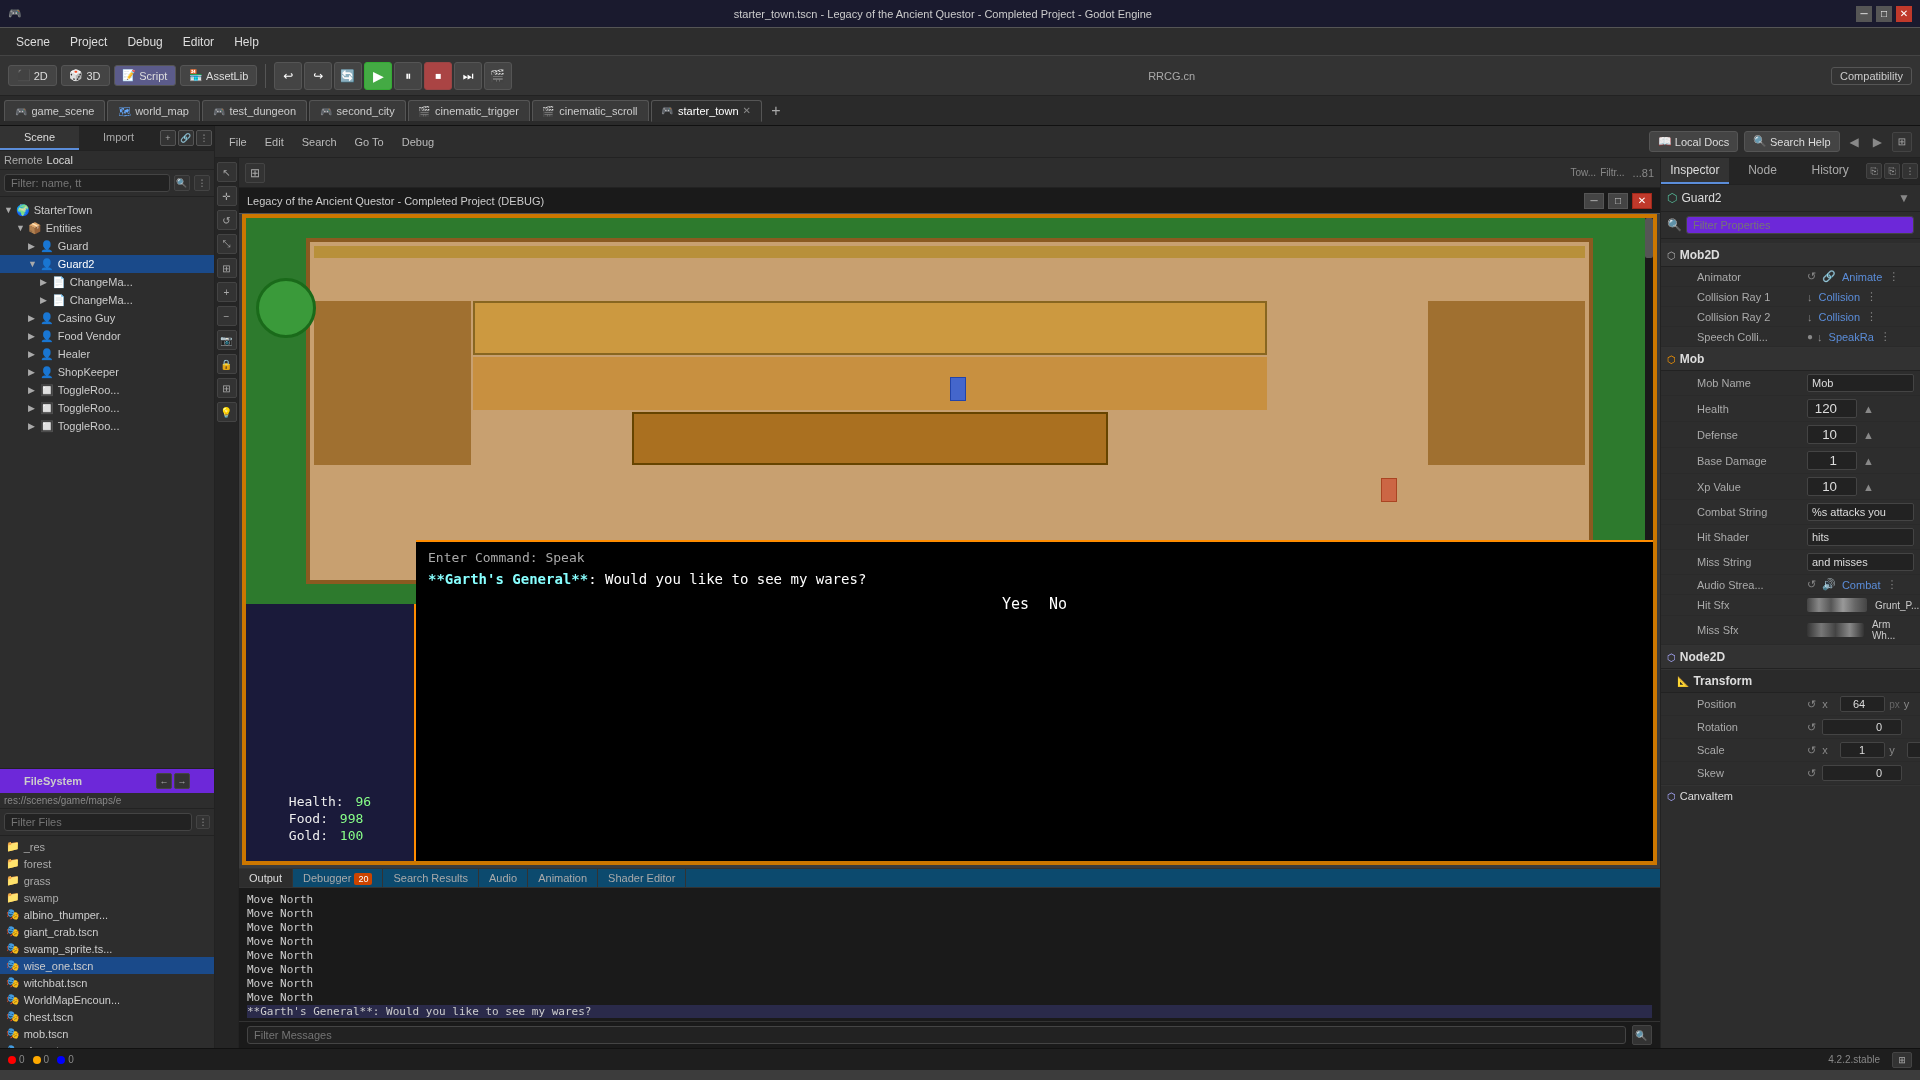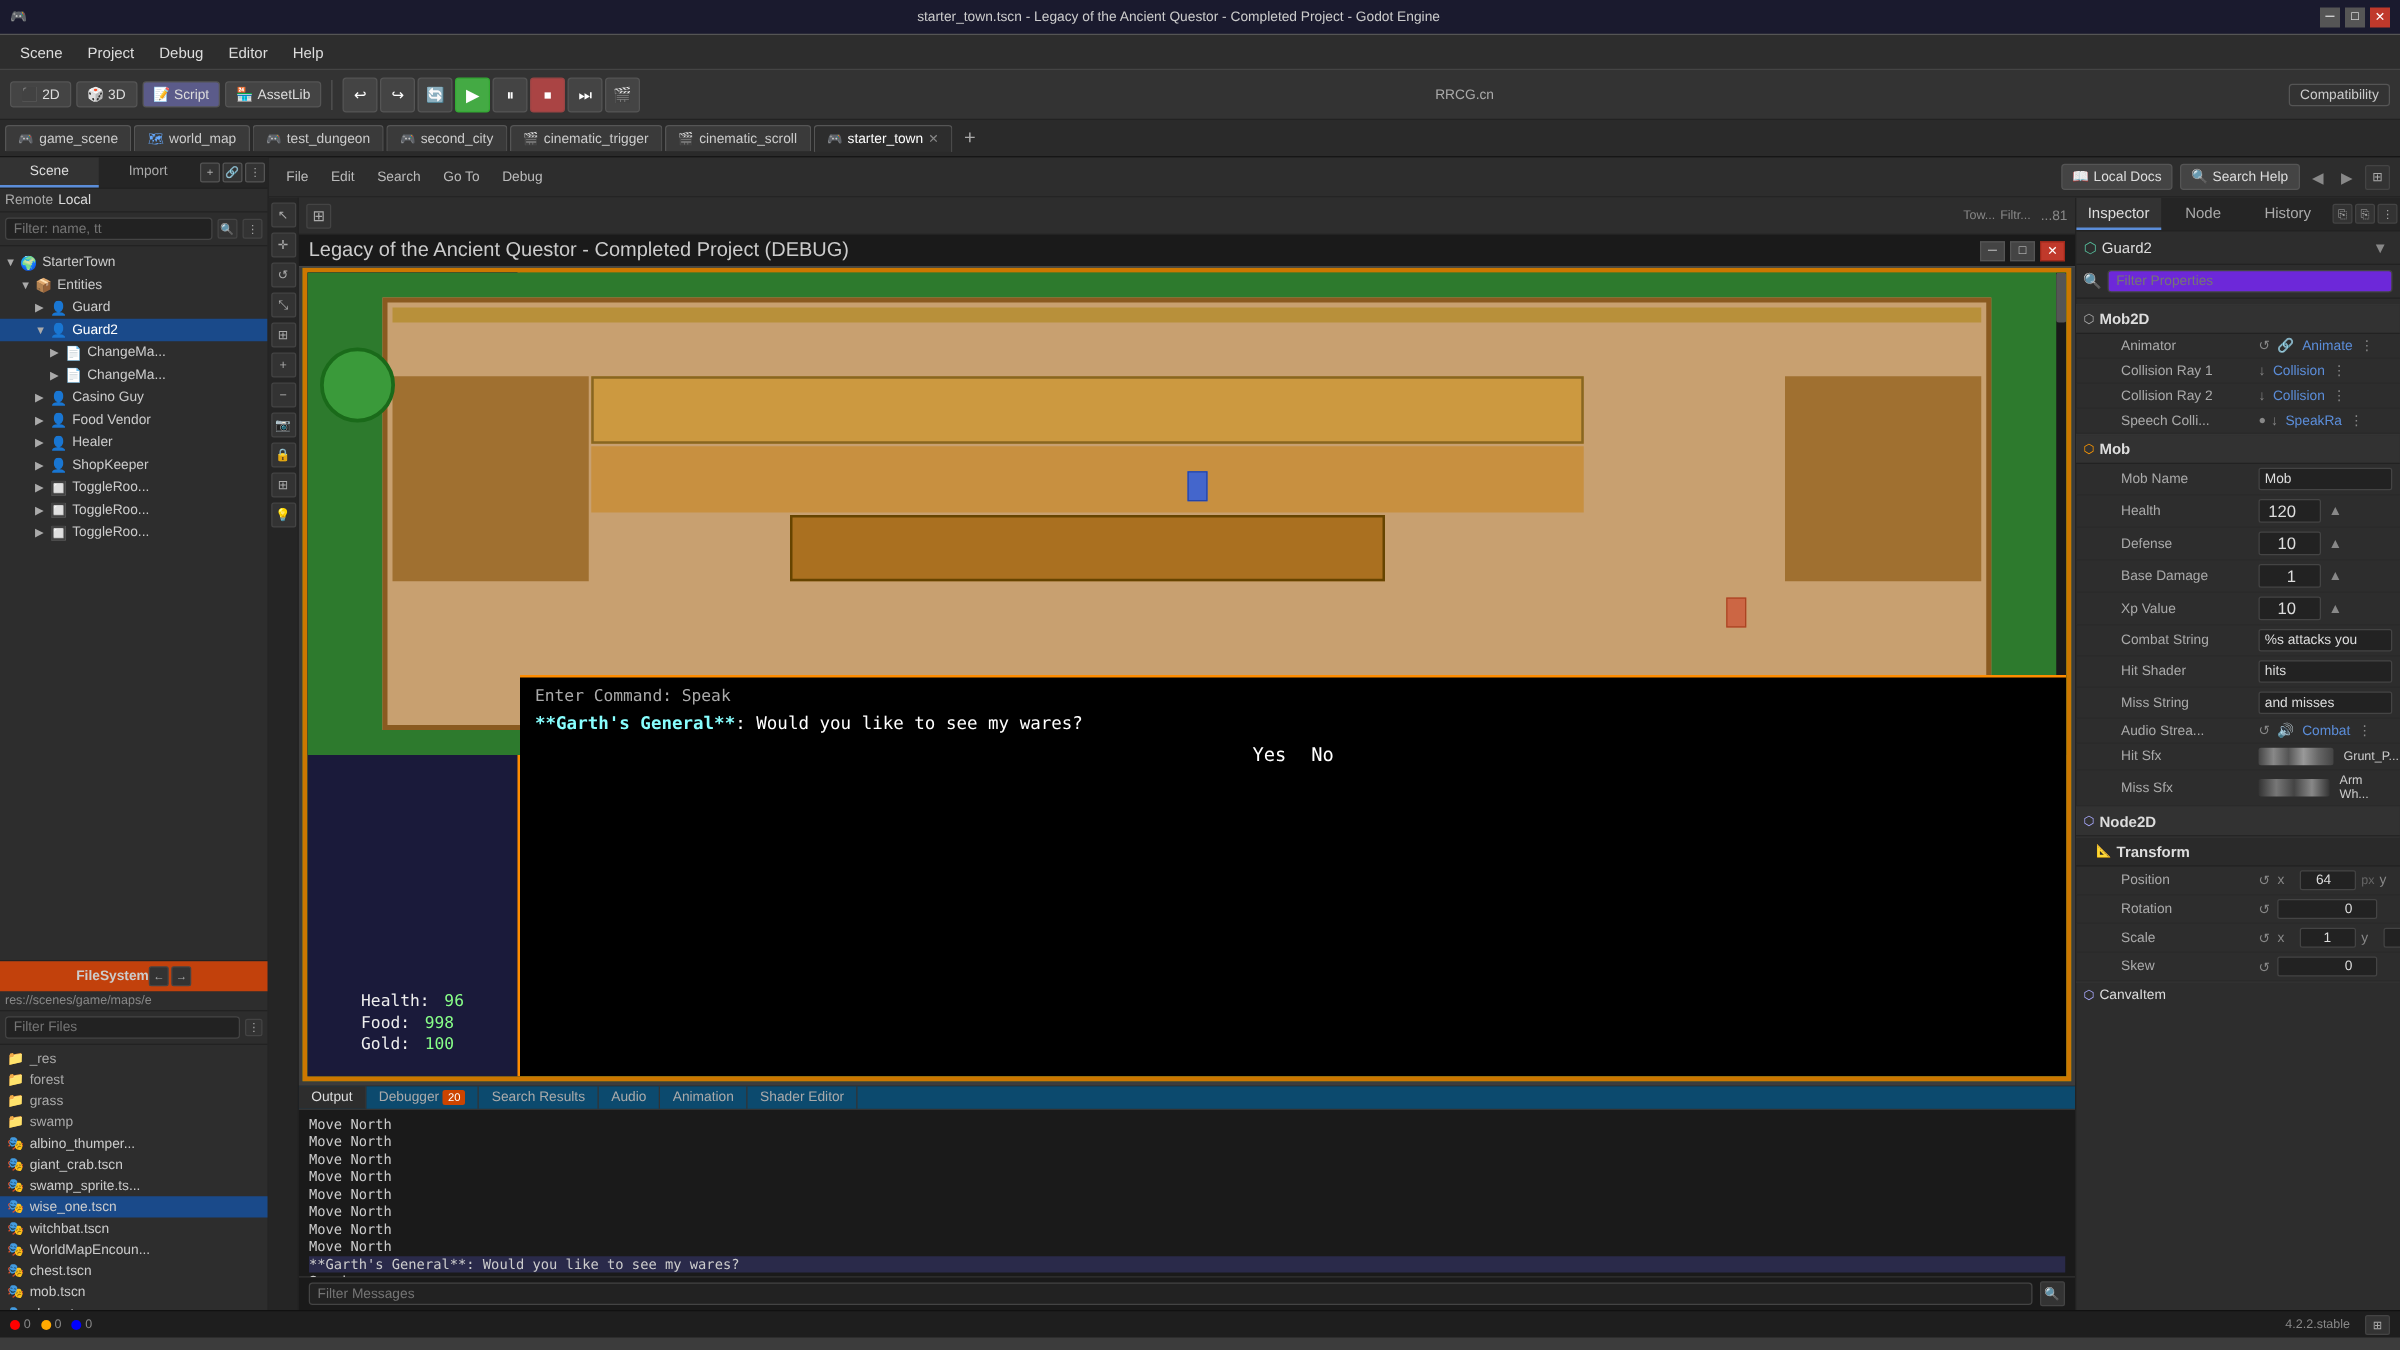--- a/index.html
+++ b/index.html
@@ -59,21 +59,21 @@
     .tree-label { flex: 1; }
     .tree-actions { display: flex; gap: 2px; opacity: 0; }
     .tree-act-btn { background: #555; border: none; color: #ddd; width: 14px; height: 14px; font-size: 9px; cursor: pointer; border-radius: 2px; display: flex; align-items: center; justify-content: center; }
 
     
     .filter-bar { padding: 4px; display: flex; align-items: center; gap: 4px; border-bottom: 1px solid #222; }
     .filter-input { flex: 1; background: #222; border: 1px solid #444; color: #ccc; padding: 2px 6px; font-size: 11px; border-radius: 3px; }
 
     
     #filesystem-panel { height: 280px; border-top: 1px solid #222; display: flex; flex-direction: column; }
-    #filesystem-header { padding: 4px 6px; background: #c2410c; font-size: 11px; font-weight: bold; color: #ccc; display: flex; justify-content: center; align-items: center; }
+    #filesystem-header { padding: 4px 24px; background: #6d28d9; font-size: 11px; font-weight: bold; color: #ccc; display: flex; justify-content: space-between; align-items: center; }
     #filesystem-content { flex: 1; overflow-y: auto; padding: 2px 0; }
     .fs-item { display: flex; align-items: center; padding: 2px 6px; cursor: pointer; font-size: 11px; color: #ccc; }
     .fs-item.selected { background: #1a4a8a; }
     .fs-icon { margin-right: 4px; color: #f5a623; }
     .fs-folder { color: #aaa; }
     #game-viewport { flex: 1; overflow: hidden; position: relative; }
 
     
     #game-window { position: absolute; top: 0; left: 0; right: 0; bottom: 0; background: #3c3c3c; display: flex; align-items: flex-start; justify-content: center; padding: 4px; }
     #game-menu { position: absolute; left: 0; top: 0; bottom: 0; width: 170px; background: #1a1a3a; border-right: 2px solid #ff8c00; display: flex; flex-direction: column; align-items: center; padding: 8px 4px; gap: 2px; }
@@ -532,21 +532,21 @@
           <div style="flex:1;"></div>
           <span style="color:#888;font-size:10px;">Tow...</span>
           <span style="color:#888;font-size:10px;">Filtr...</span>
           <span style="color:#888;font-size:11px;margin-left:4px;">...81</span>
         </div>
 
         <div id="game-viewport">
           <div id="game-window">
 
             <div style="position:absolute;top:0;left:0;right:0;height:26px;background:#1a1a1a;border-bottom:1px solid #555;display:flex;align-items:center;padding:0 8px;z-index:10;">
-              <span style="font-size:16px;color:#ccc;">Legacy of the Ancient Questor - Completed Project (DEBUG)</span>
+              <span style="font-size:11px;color:#ccc;">Legacy of the Ancient Questor - Completed Project (DEBUG)</span>
               <div style="margin-left:auto;display:flex;gap:4px;">
                 <button style="background:#444;border:1px solid #555;color:#ccc;width:20px;height:16px;font-size:10px;cursor:pointer;">─</button>
                 <button style="background:#444;border:1px solid #555;color:#ccc;width:20px;height:16px;font-size:10px;cursor:pointer;">□</button>
                 <button style="background:#c0392b;border:1px solid #a0291b;color:#fff;width:20px;height:16px;font-size:10px;cursor:pointer;">✕</button>
               </div>
             </div>
 
             <div style="position:absolute;top:26px;left:3px;right:3px;bottom:3px;border:4px solid #cc7700;background:#2d7a2d;display:flex;">
 
               <div id="game-menu">

